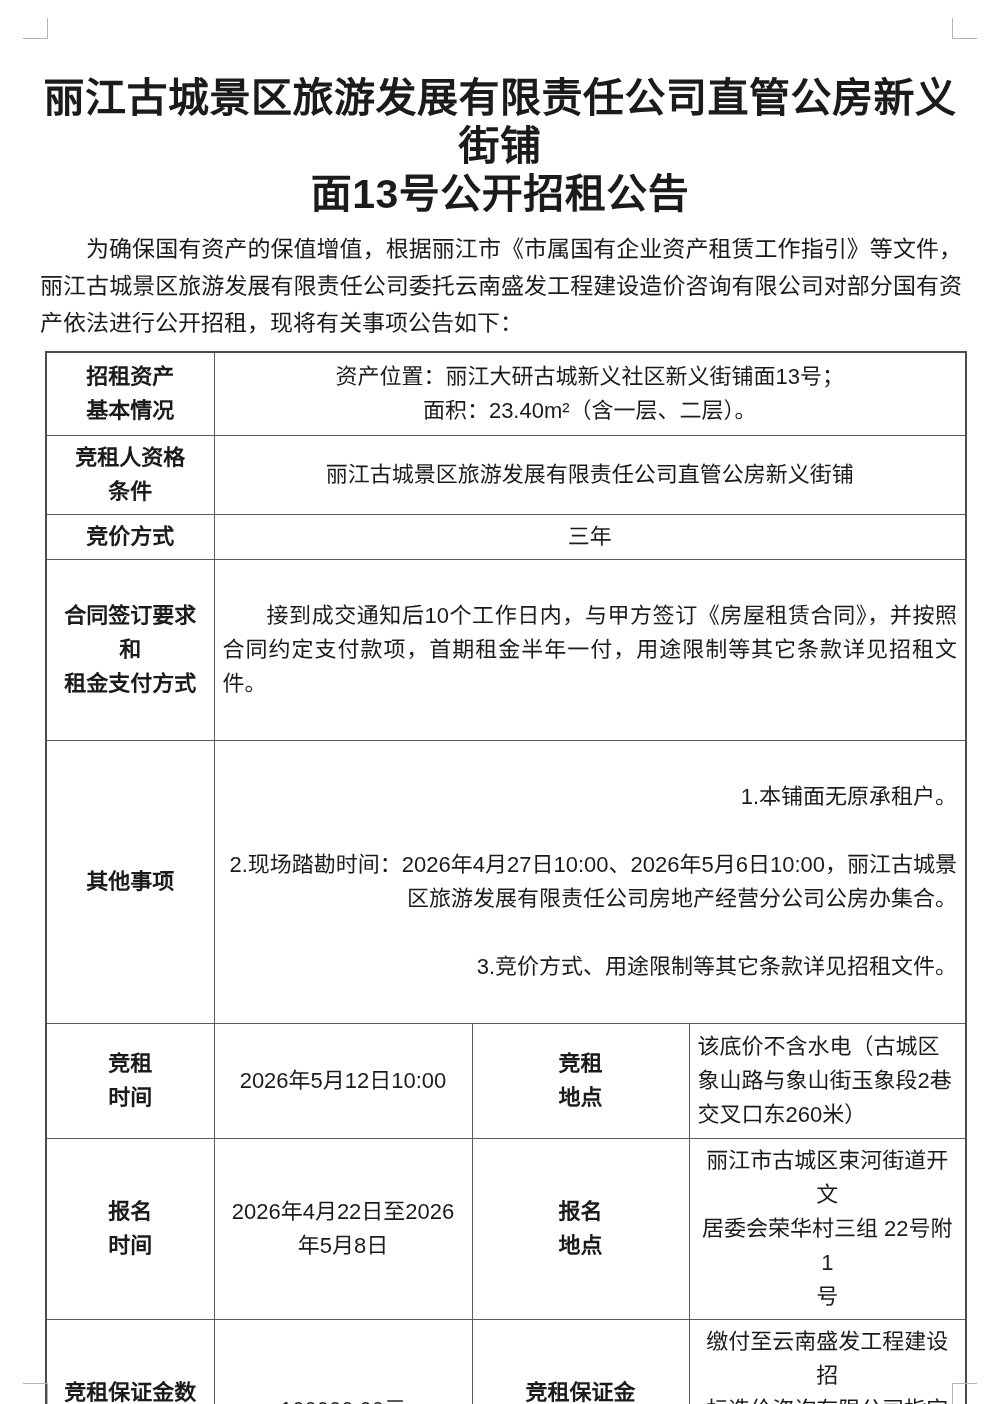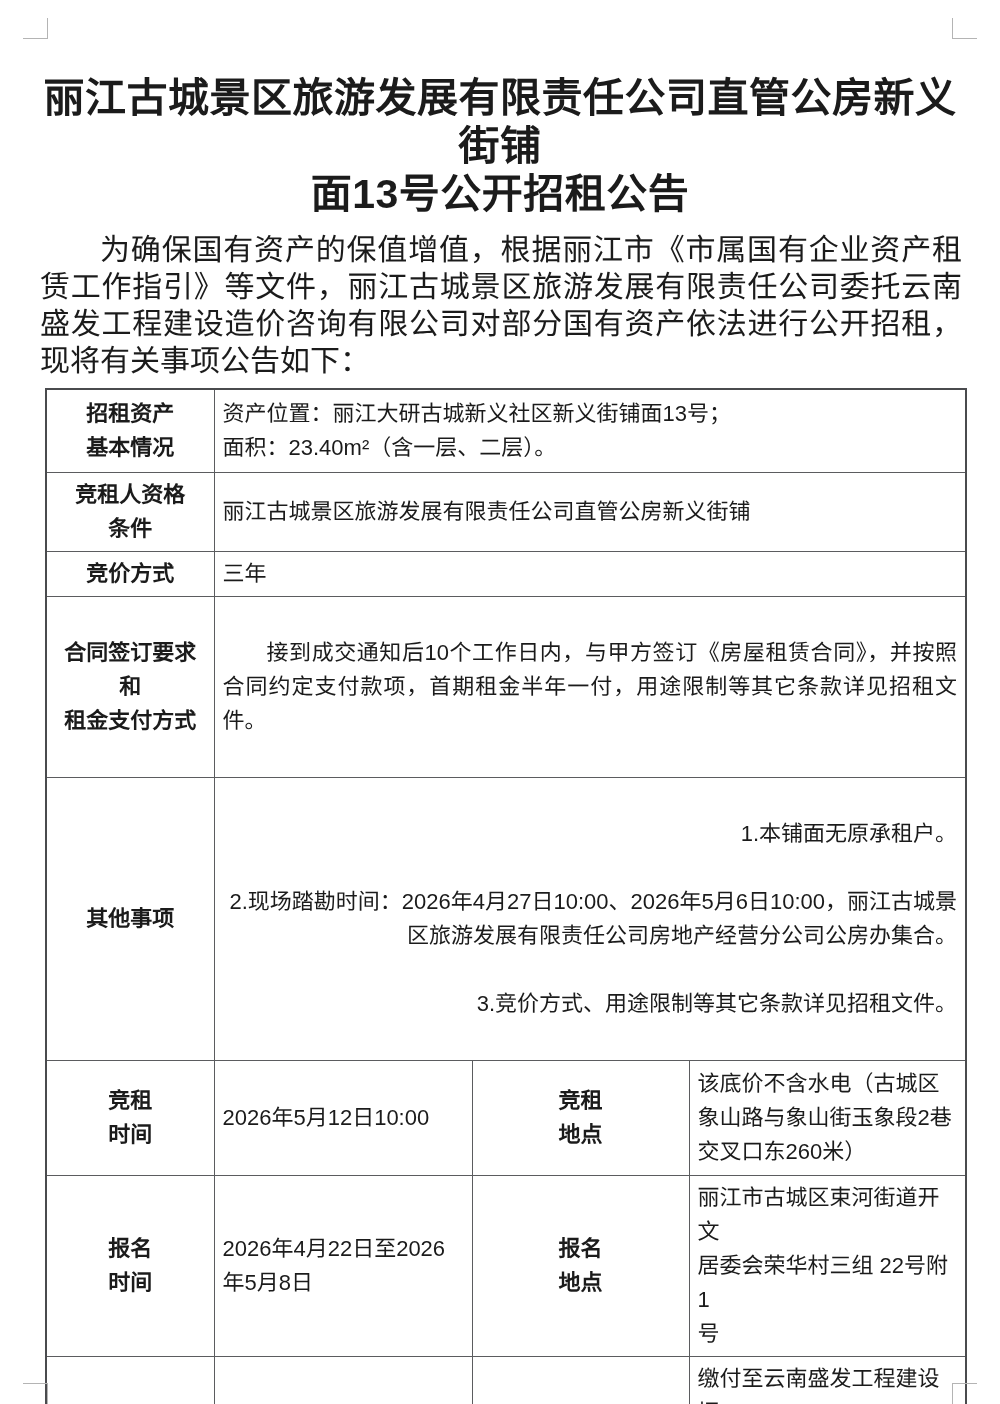--- a/index.html
+++ b/index.html
@@ -28,21 +28,21 @@
     margin: 74px 40px 0 40px;
     font-size: 41px;
     font-weight: bold;
     line-height: 48px;
     text-align: center;
     white-space: pre-line;
     letter-spacing: 0.5px;
   }
   .intro {
     margin: 13px 38px 0 40px;
-    font-size: 30px;
+    font-size: 23px;
     line-height: 37px;
     text-align: justify;
     text-indent: 2em;
   }
 
   table.notice {
     width: 920px;
     margin: 9px 0 0 45px;
     border-collapse: collapse;
     table-layout: fixed;
@@ -51,21 +51,21 @@
   }
   table.notice td {
     border: 1px solid #5b5c5f;
     vertical-align: middle;
     padding: 5px 8px;
     line-height: 34px;
     white-space: pre-line;
     word-wrap: break-word;
   }
   td.lbl  { font-weight: bold; text-align: center; }
-  td.ctr  { text-align: left; }
+  td.ctr  { text-align: center; }
   td.lft  { text-align: left; }
   .para   { text-indent: 2em; text-align: justify; white-space: normal; }
   .item   { text-align: right; white-space: normal; }
 
   tr.r1  { height: 83px; }
   tr.r2  { height: 64px; }
   tr.r3  { height: 68px; }
   tr.r4  { height: 36px; }
   tr.r5  { height: 142px; }
   tr.r6  { height: 170px; }

